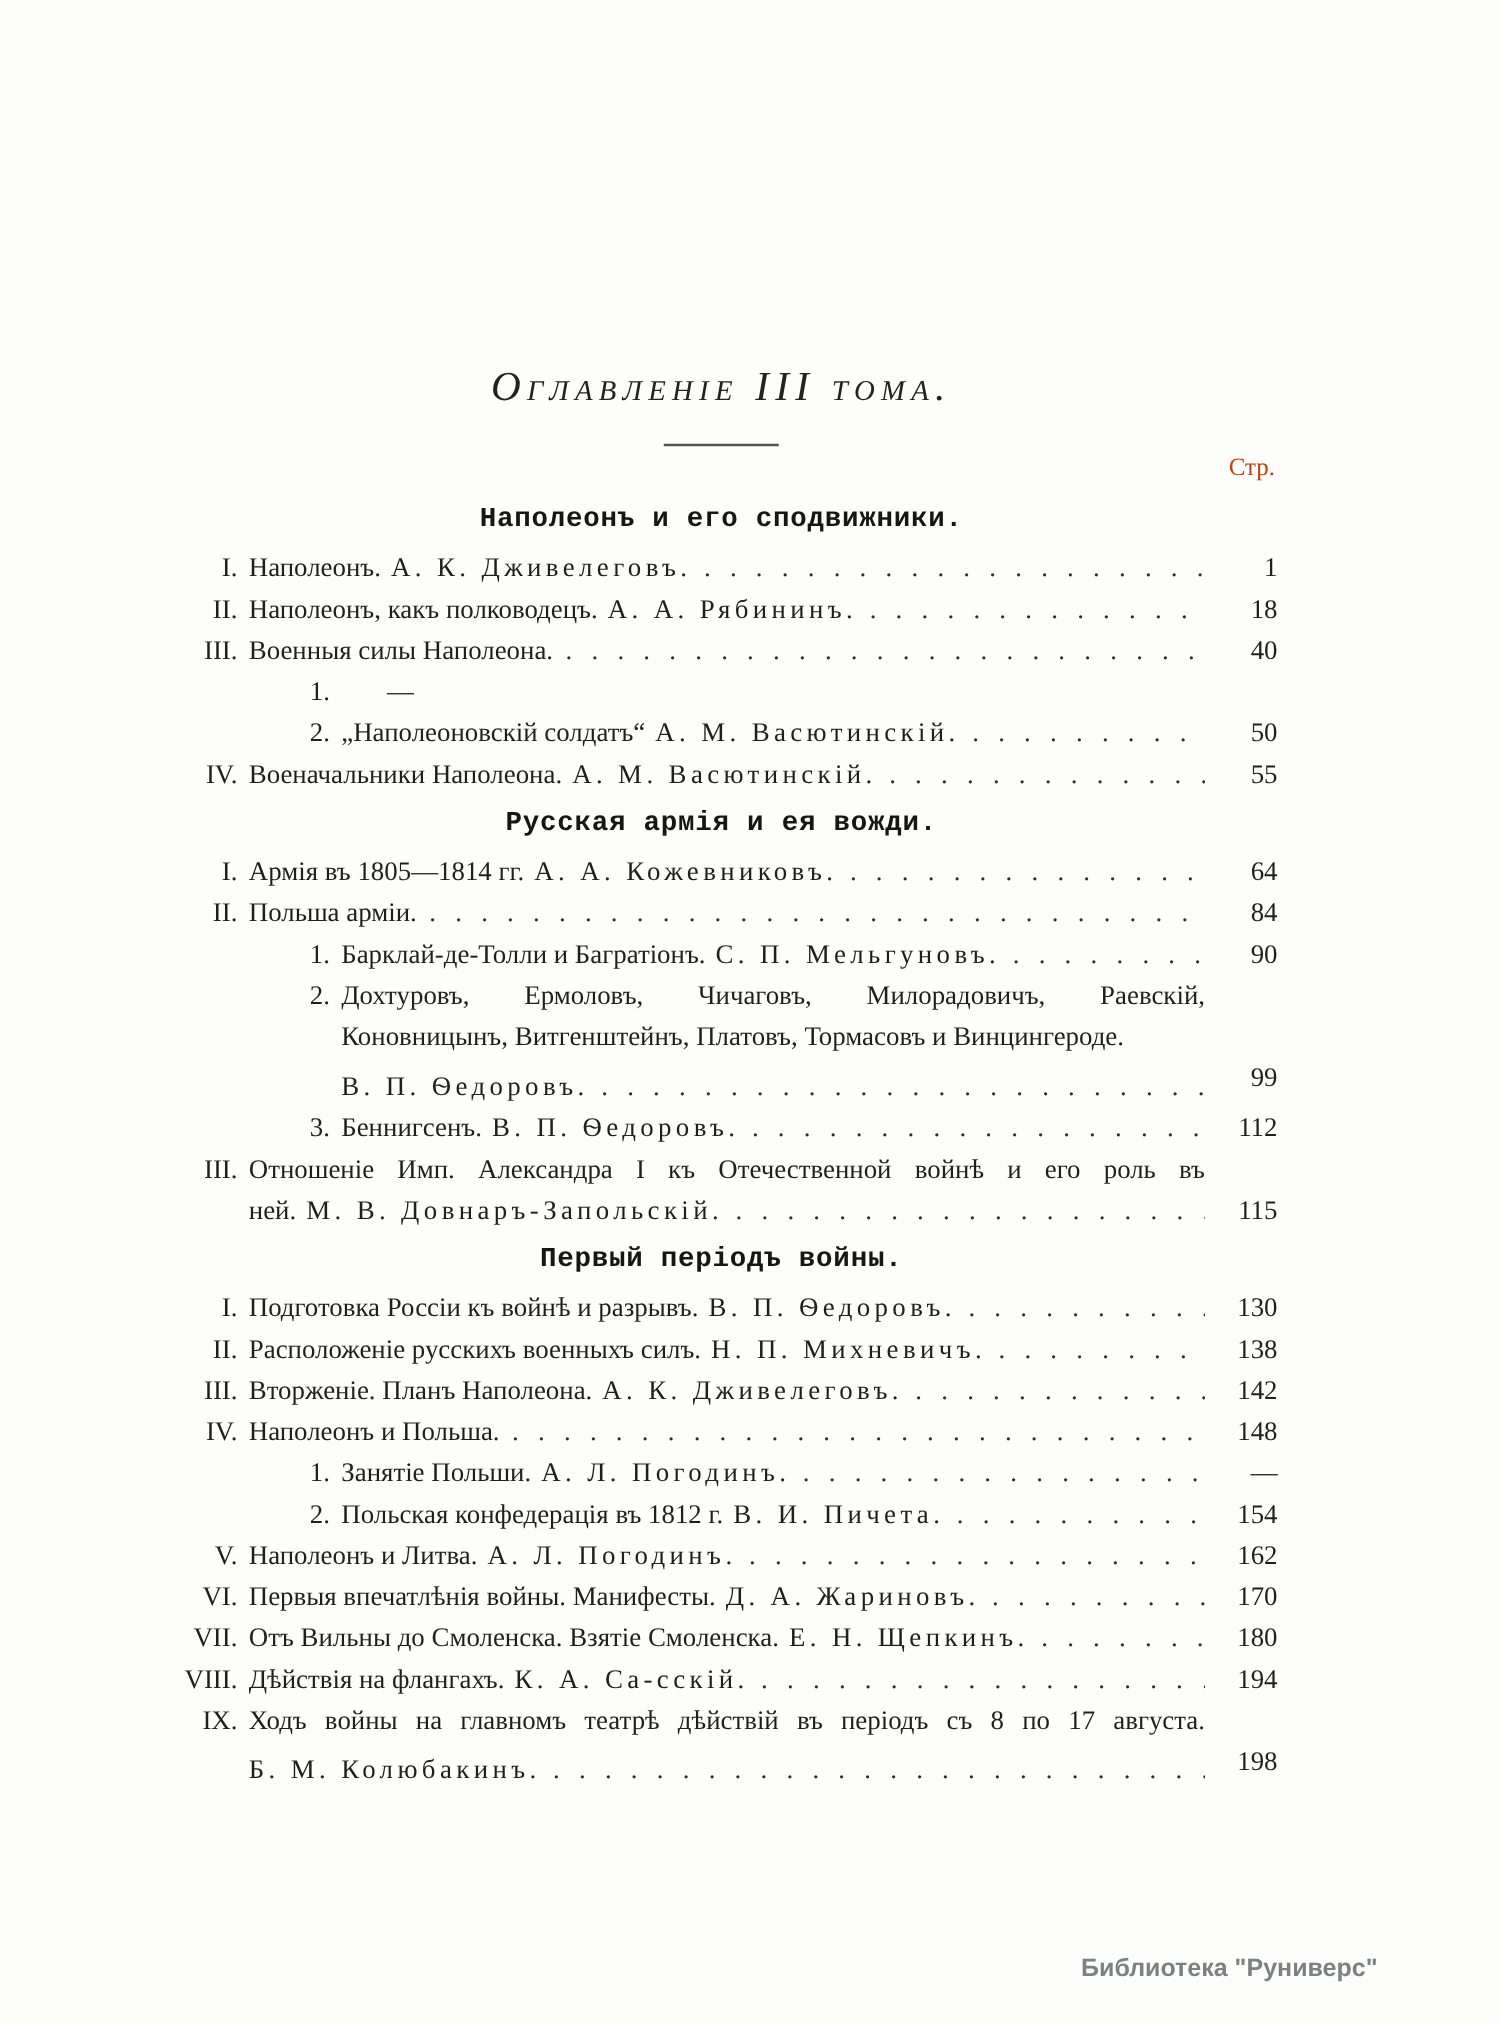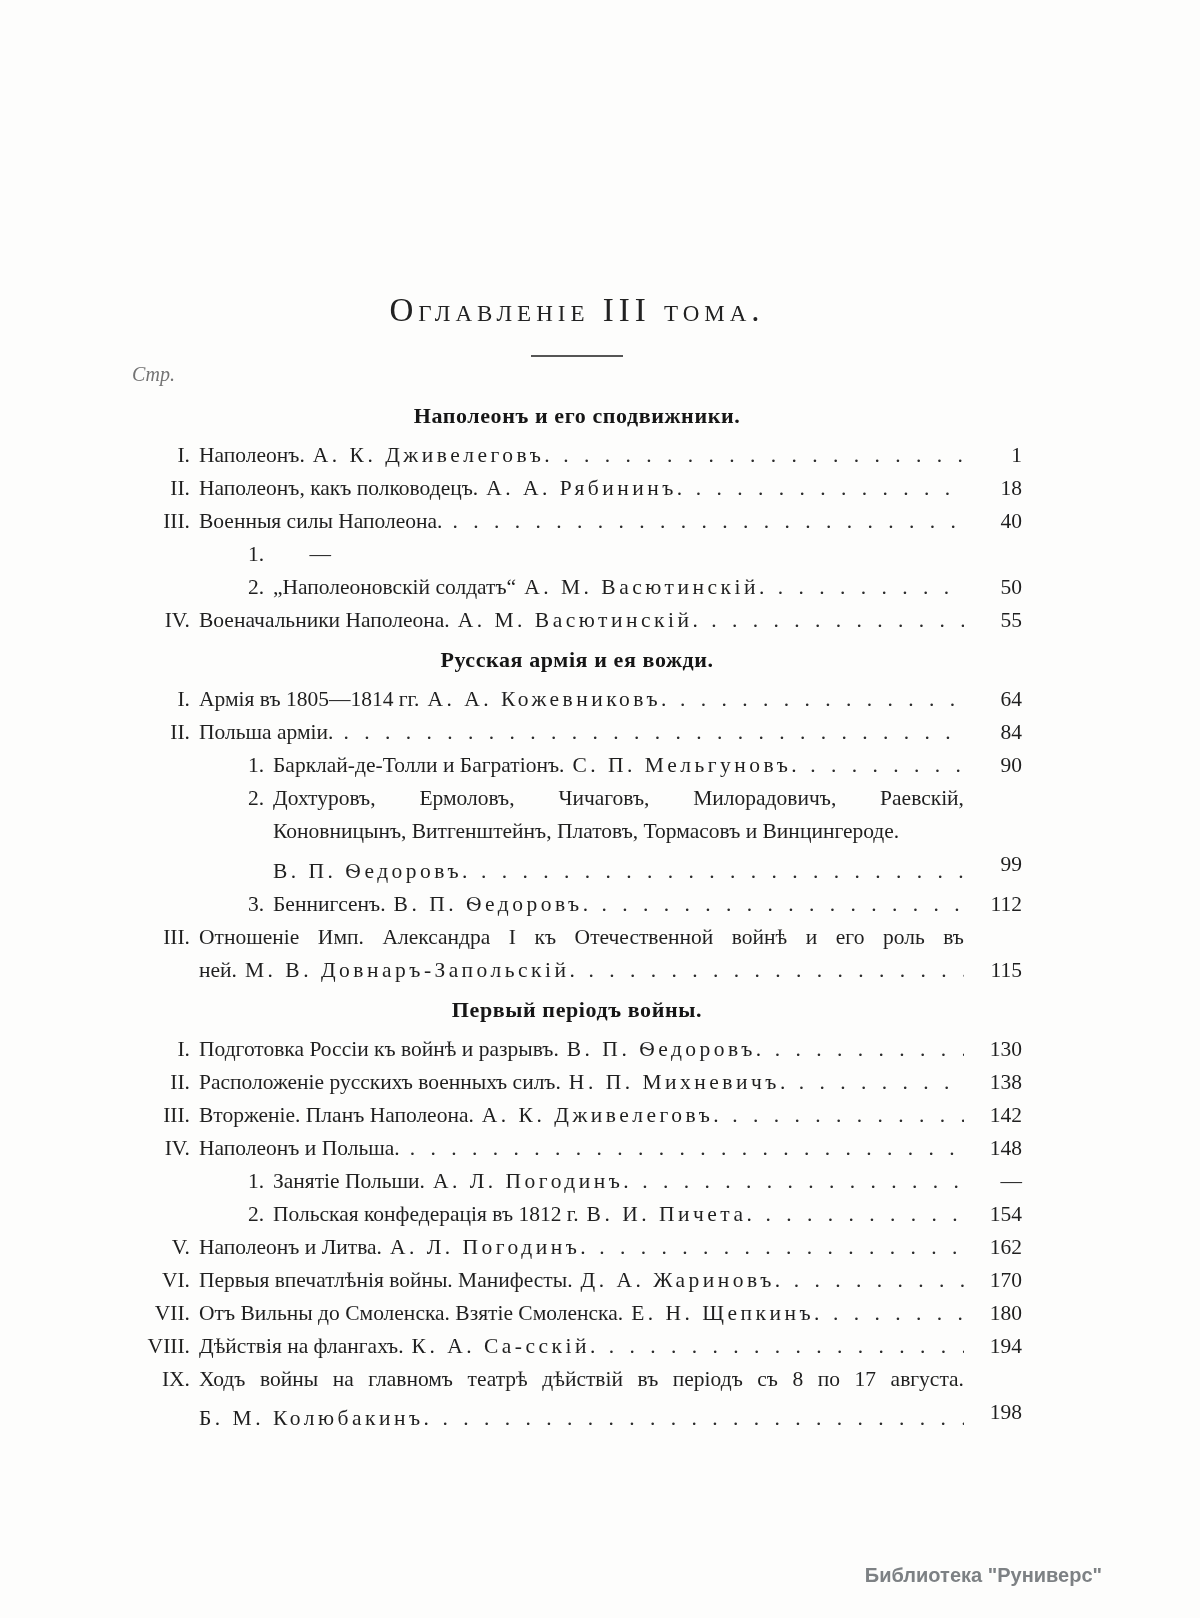--- a/index.html
+++ b/index.html
@@ -12,37 +12,38 @@
     overflow:hidden;
   }
   .toc { position:absolute; left:132px; top:292px; width:890px; }
   .title {
     text-align:center;
     font-variant:small-caps;
     font-size:33px;
     letter-spacing:5px;
     color:#222;
     white-space:nowrap;
+    font-style:italic;
   }
   .rule { width:92px; height:2px; background:#555; margin:26px auto 4px; }
   .str-label {
-    text-align:left;
-    font-style:italic;
+    text-align:right;
     font-size:20px;
     line-height:26px;
     padding-right:2px;
-    color:#737373;
+    color:#c2410c;
   }
   .heading {
     text-align:center;
     font-weight:bold;
     font-size:22px;
     letter-spacing:0.6px;
     margin:16px 0 10px;
     color:#161616;
+    font-family:Liberation Mono, monospace;
   }
   .sec { margin-bottom:6px; }
   .sec + .sec .heading { margin-top:10px; }
   .row {
     display:flex;
     align-items:baseline;
     font-size:21.5px;
     line-height:33px;
   }
   .num { flex:none; width:58px; text-align:right; padding-right:9px; }

